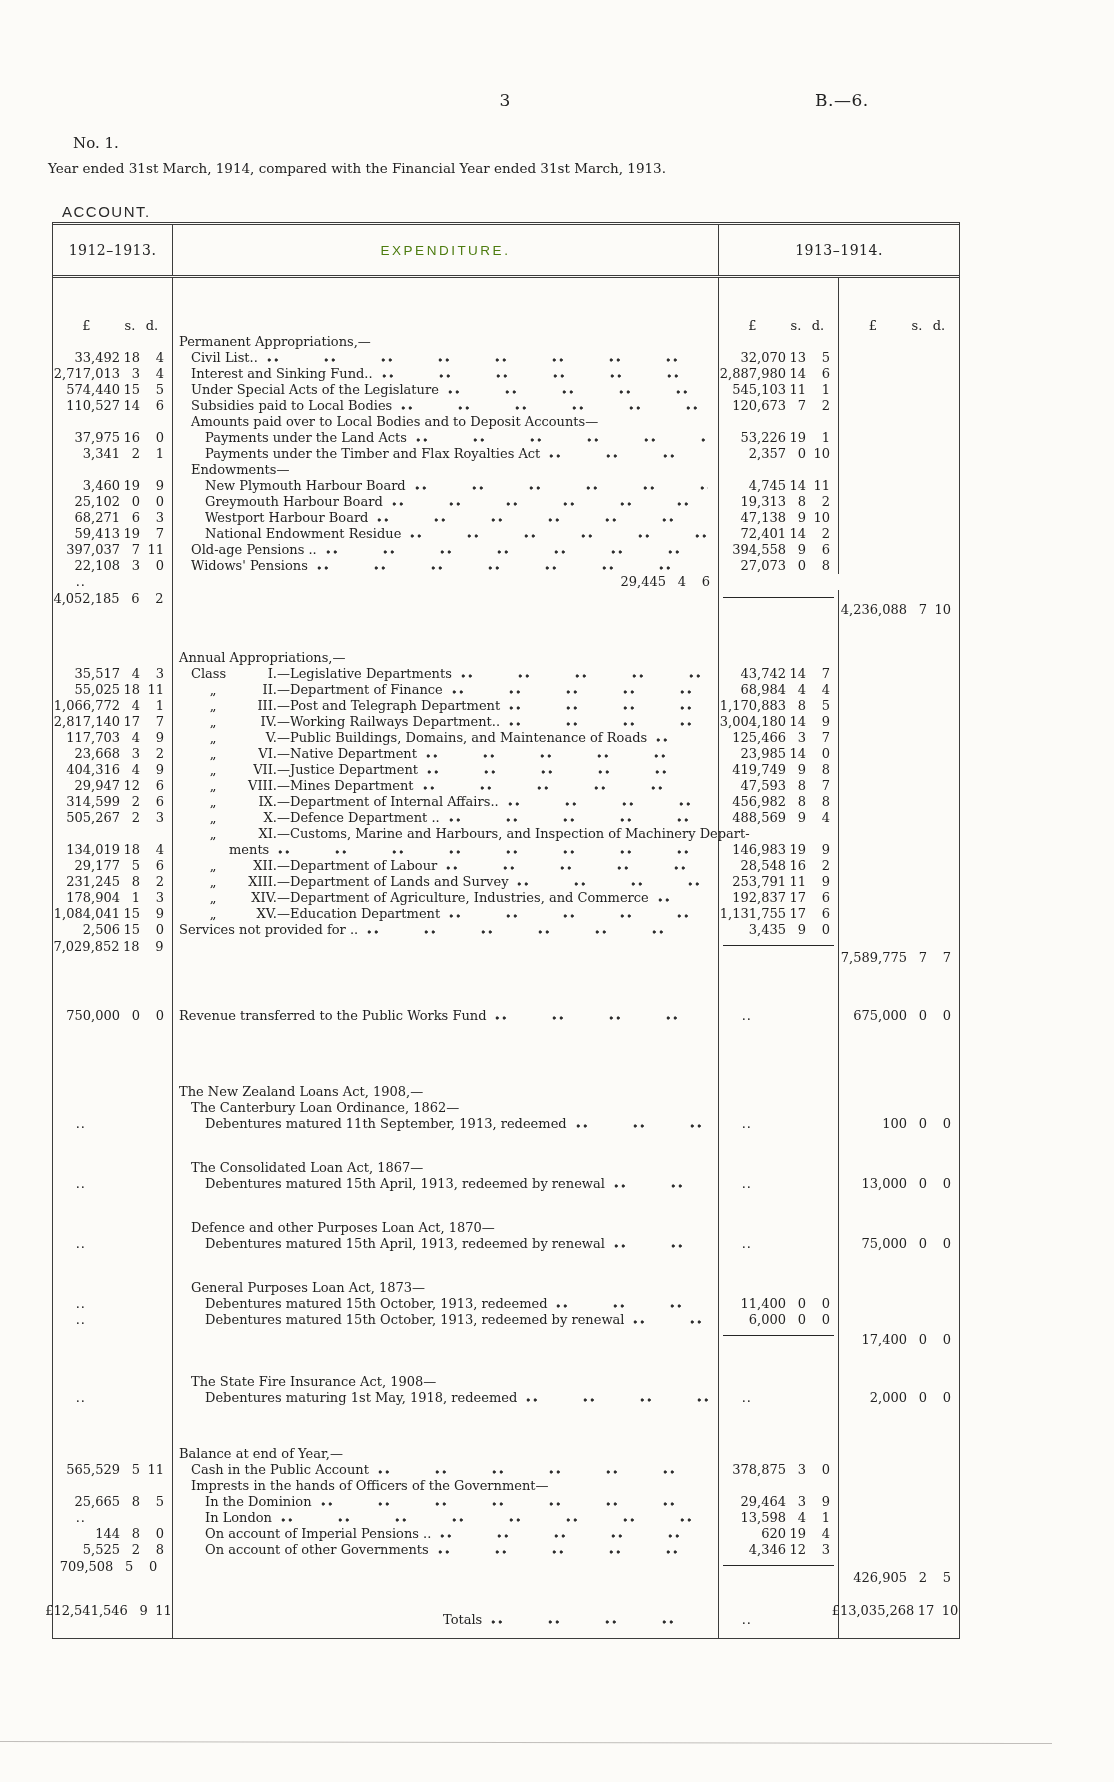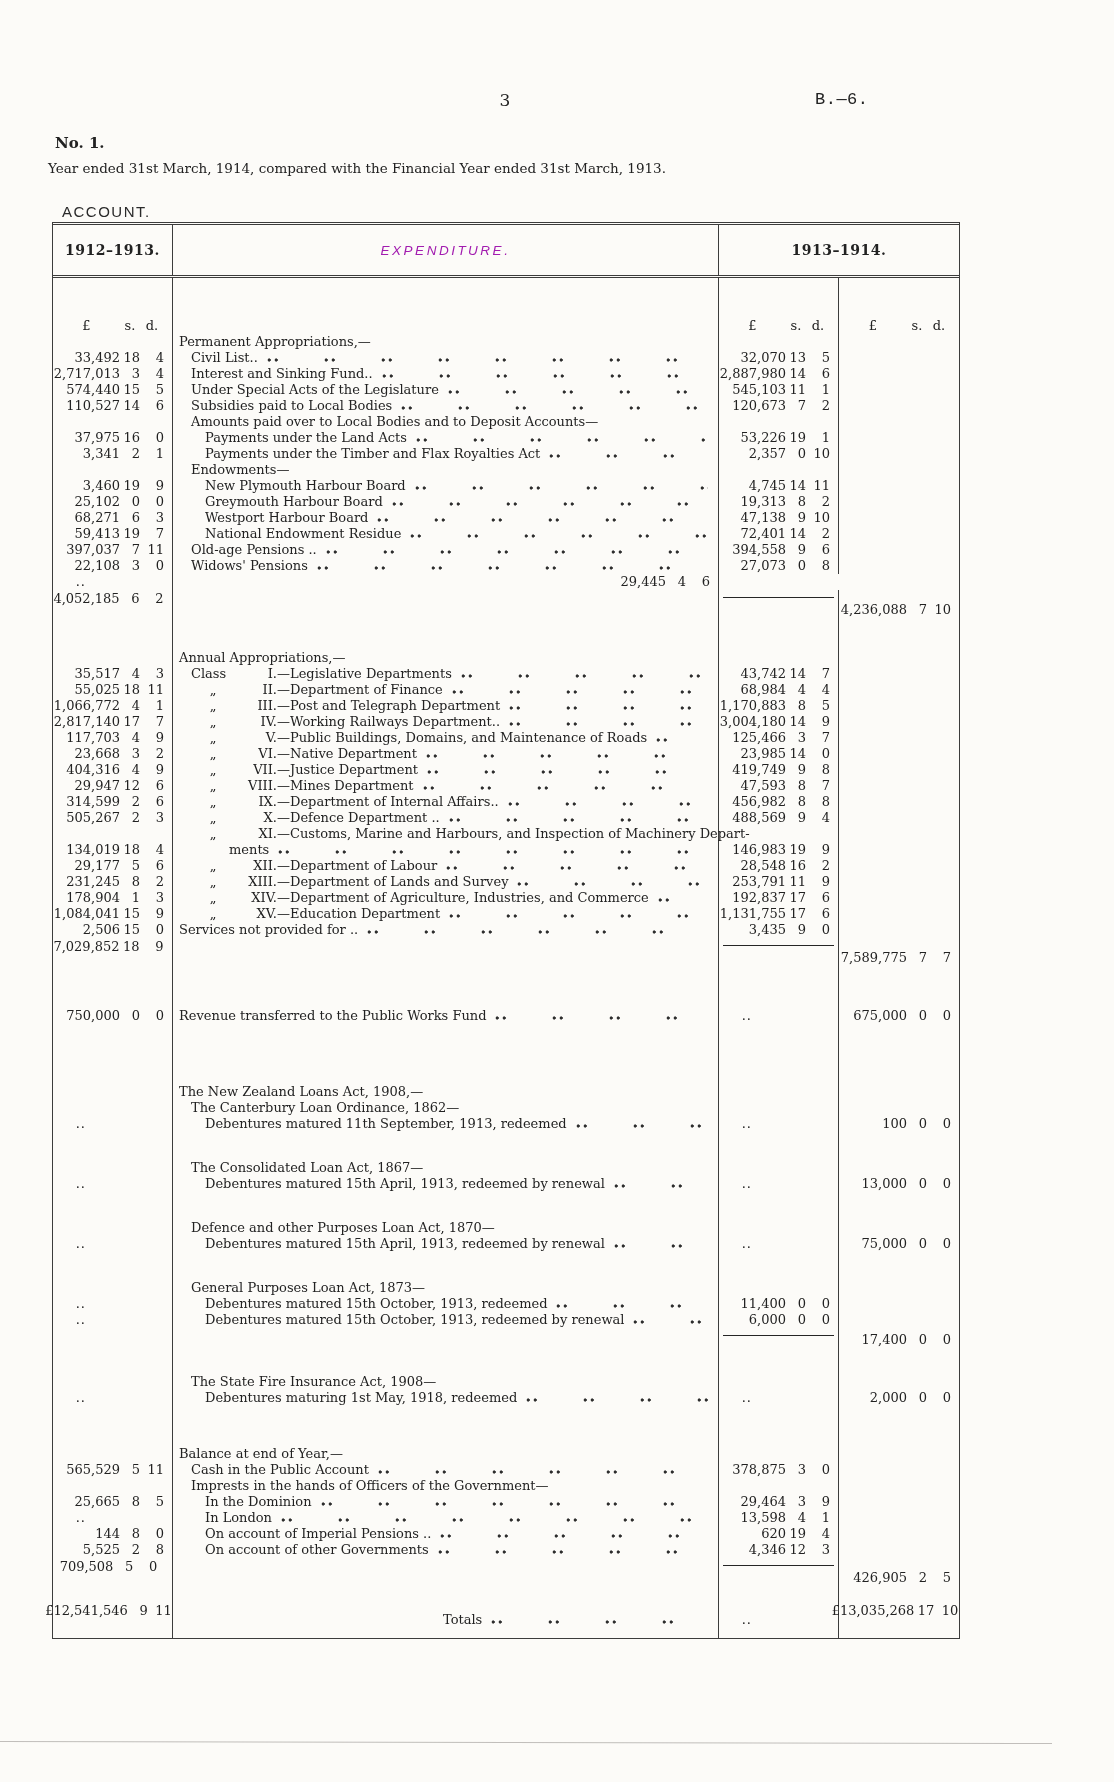--- a/index.html
+++ b/index.html
@@ -4,38 +4,38 @@
 <style>
   html,body{margin:0;padding:0;}
   body{
     width:1114px;height:1782px;position:relative;overflow:hidden;
     background:#fcfbf8;
     font-family:"DejaVu Serif","Liberation Serif",serif;
     color:#222;
   }
   
   .page-num{position:absolute;top:90px;left:470px;width:70px;text-align:center;font-size:17px;}
-  .doc-ref{position:absolute;top:90px;left:815px;font-size:17px;letter-spacing:.5px;font-family:Liberation Mono, monospace;}
-  .item-no{position:absolute;top:134px;left:55px;font-size:15px;font-weight:bold;}
+  .doc-ref{position:absolute;top:90px;left:815px;font-size:17px;letter-spacing:.5px;}
+  .item-no{position:absolute;top:134px;left:73px;font-size:15px;font-weight:normal;}
   .subtitle{position:absolute;top:160px;left:48px;font-size:13.5px;white-space:nowrap;}
   .account{position:absolute;top:191px;left:62px;font-size:15px;letter-spacing:1.5px;
            font-family:"Liberation Sans","DejaVu Sans",sans-serif;color:#2a2a2a;margin-top:12px;}
   
   .acct-table{
     position:absolute;left:52px;top:222px;width:906px;
     border-left:1.5px solid #3c3c3c;border-right:1.5px solid #3c3c3c;
     border-top:3px double #3c3c3c;border-bottom:1.5px solid #3c3c3c;
     background:transparent;
   }
   .thead{display:grid;grid-template-columns:120px 546px 240px;height:50px;
          border-bottom:3px double #3c3c3c;}
   .th{display:flex;align-items:center;justify-content:center;font-size:14px;}
-  .th.yr{font-weight:bold;letter-spacing:.5px;}
+  .th.yr{font-weight:normal;letter-spacing:.5px;}
   .th.exp{font-family:"Liberation Sans","DejaVu Sans",sans-serif;font-weight:normal;
-          font-size:13.5px;letter-spacing:2.5px;color:#a21caf;font-style:italic;}
+          font-size:13.5px;letter-spacing:2.5px;color:#4d7c0f;}
   .thead .c1,.thead .c2{border-right:1px solid #3c3c3c;}
   
   .tbody{position:relative;}
   .row{display:grid;grid-template-columns:120px 546px 120px 120px;height:16px;}
   .cell{position:relative;}
   .cell.c1,.cell.c2,.cell.c3{border-right:1px solid #3c3c3c;}
   .cell.c4w{display:flex;flex-direction:column;justify-content:center;}
   
   .lbl{display:flex;align-items:center;white-space:nowrap;font-size:13px;height:16px;line-height:16px;}
   .ind0{padding-left:6px}.ind1{padding-left:18px}.ind2{padding-left:32px}.ind3{padding-left:56px}

